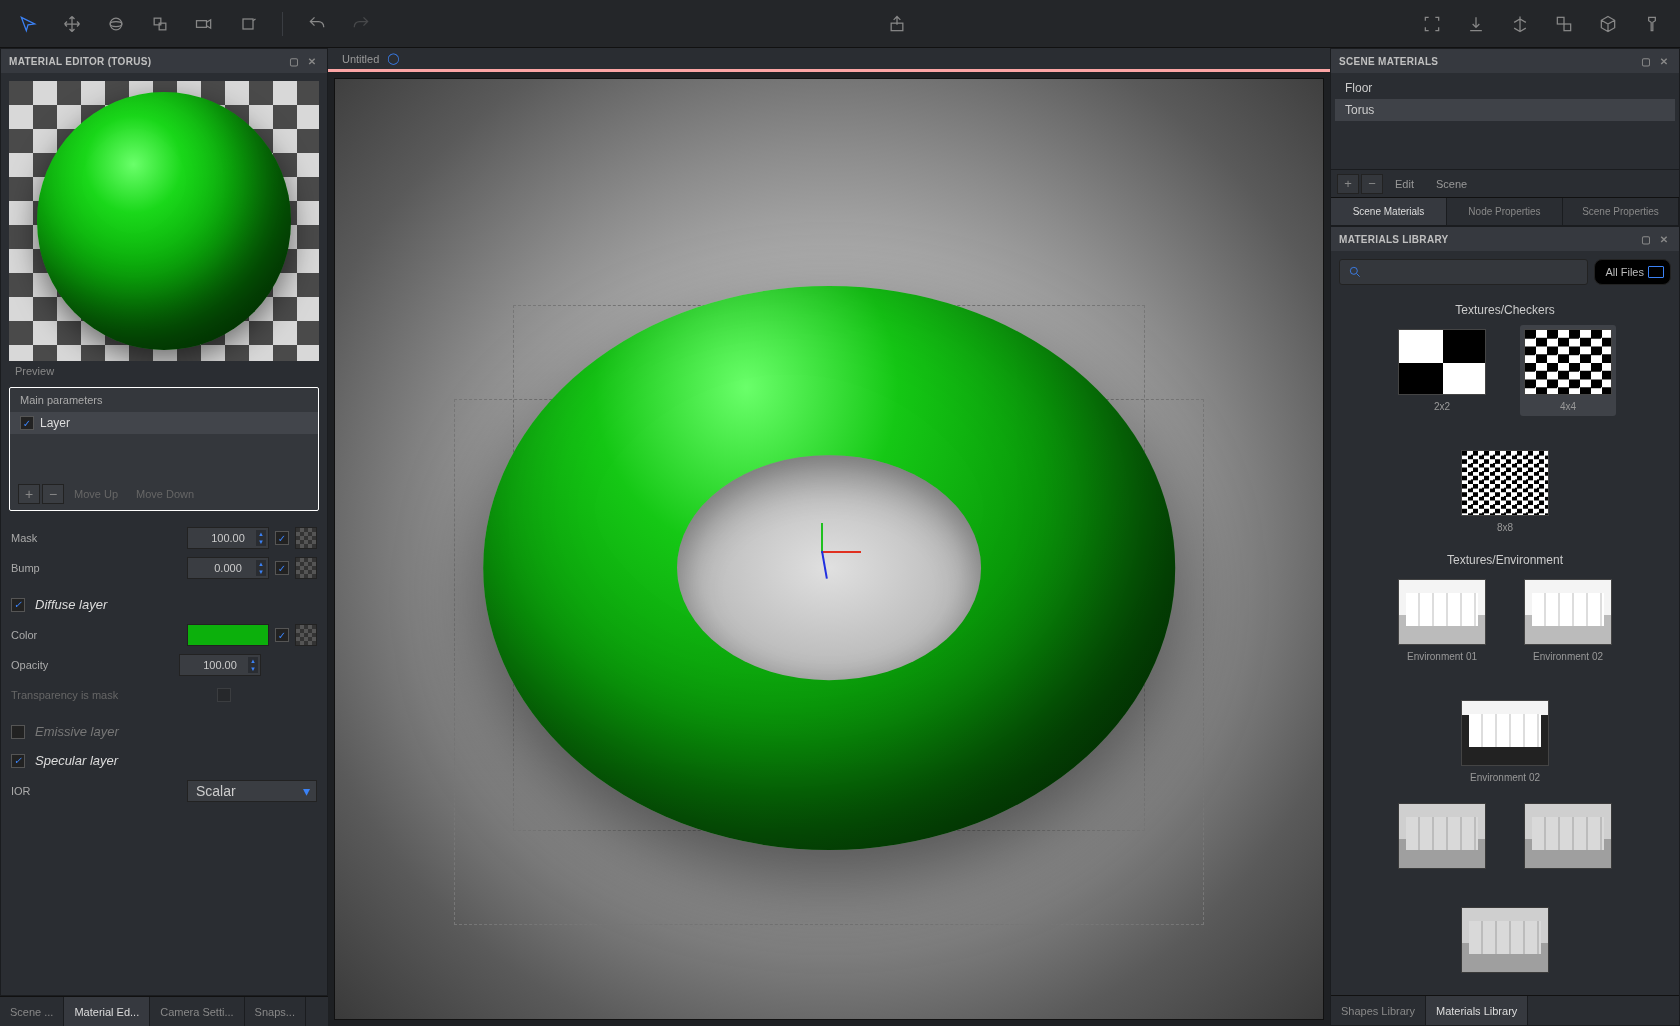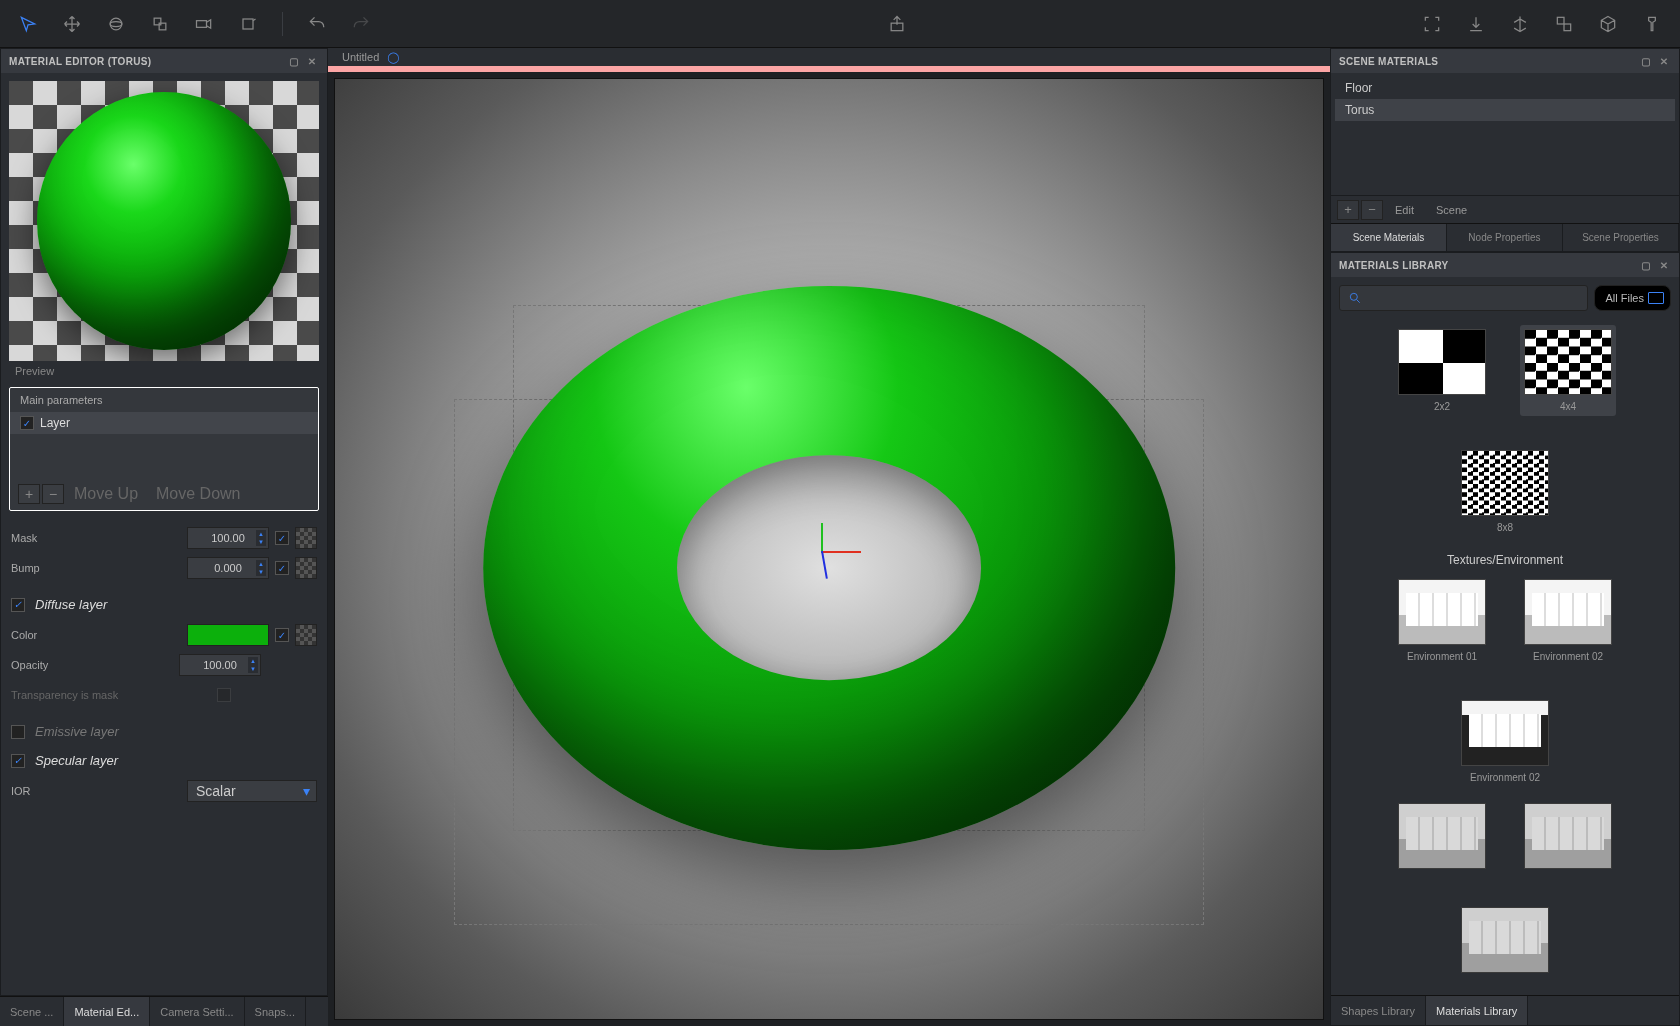--- a/index.html
+++ b/index.html
@@ -15,21 +15,21 @@
 
 .panel { background: #2a2d32; border: 1px solid #1a1c1f; display: flex; flex-direction: column; }
 .panel-header { height: 24px; background: #36393f; display: flex; align-items: center; padding: 0 8px; font-size: 10px; font-weight: 600; color: #c0c0c0; letter-spacing: 0.3px; }
 .panel-header .flex { flex: 1; }
 .panel-header .win-btn { width: 14px; height: 14px; margin-left: 4px; display: flex; align-items: center; justify-content: center; cursor: pointer; color: #888; font-size: 10px; }
 
 .left-col { width: 328px; display: flex; flex-direction: column; }
 .right-col { width: 350px; display: flex; flex-direction: column; }
 .center-col { flex: 1; display: flex; flex-direction: column; background: #1e2023; }
 
-.doc-tab { height: 24px; background: #2a2d32; display: flex; align-items: center; border-bottom: 6px solid #fca5a5; }
+.doc-tab { height: 24px; background: #2a2d32; display: flex; align-items: center; border-bottom: 3px solid #fca5a5; }
 .doc-tab .tab { padding: 0 14px; height: 100%; display: flex; align-items: center; font-size: 11px; color: #999; gap: 8px; }
 .doc-tab .closebtn { color: #3b82f6; font-size: 11px; }
 
 .viewport { flex: 1; position: relative; background: #2e3033; margin: 6px; border: 1px solid #111; overflow: hidden; }
 .viewport-bg { position: absolute; inset: 0; background: radial-gradient(ellipse at 50% 48%, #d8d8d8 0%, #bababa 32%, #8c8c8c 55%, #5a5a5a 78%, #3a3a3a 100%); }
 .bbox { position: absolute; border: 1px dashed #777; left: 18%; top: 24%; width: 64%; height: 56%; pointer-events: none; }
 .bbox2 { position: absolute; border: 1px dashed #777; left: 12%; top: 34%; width: 76%; height: 56%; pointer-events: none; }
 .torus { position:absolute; left:50%; top:52%; transform:translate(-50%,-50%); width:70%; height:60%; background: radial-gradient(ellipse at 38% 18%, #6aff6a 0%, #15c815 25%, #0a9c0a 50%, #066806 75%, #033f03 100%); border-radius:50%; box-shadow: inset -40px -60px 120px rgba(0,0,0,0.5), 0 30px 80px rgba(0,0,0,0.5);}
 .torus::after { content:''; position:absolute; left:50%; top:50%; transform:translate(-50%,-50%); width:44%; height:40%; border-radius:50%; background: radial-gradient(ellipse at 50% 50%, #e0e0e0 0%, #bcbcbc 60%, #888 100%); box-shadow: inset 0 20px 40px rgba(0,0,0,0.3);}
 .gizmo { position:absolute; left:49%; top:47%; width:60px; height:60px; pointer-events:none; }
@@ -41,21 +41,21 @@
 .checker-sphere { width: 100%; height: 280px; position: relative; overflow: hidden; background:
   repeating-conic-gradient(#d8d8d8 0 25%, #4a4a4a 0 50%) 0 0/48px 48px; display:flex; align-items:center; justify-content:center;}
 .sphere { width: 82%; height: 92%; border-radius: 50%; background: radial-gradient(circle at 38% 28%, #6aff6a 0%, #1ad81a 20%, #0cb00c 42%, #078a07 65%, #044e04 100%); box-shadow: inset -30px -40px 60px rgba(0,0,0,0.55), 0 10px 30px rgba(0,0,0,0.5);}
 .preview-lbl { padding: 4px 6px; color: #888; font-size: 11px;}
 
 .layers-box { margin: 4px 8px 8px; background: #34373c; border: 1px solid #ffffff; border-radius: 2px; }
 .layers-head { padding: 6px 10px; font-size: 11px; color: #aaa; }
 .layer-row { padding: 4px 10px; background: #42454b; display: flex; align-items: center; gap: 6px; font-size: 12px; color: #ddd; }
 .layer-ctrls { display: flex; align-items: center; gap: 2px; padding: 6px 8px; }
 .layer-ctrls .sq { width: 22px; height: 20px; background: #3a3d42; border: 1px solid #222; display:flex; align-items:center; justify-content:center; color:#888; font-size:14px; cursor:pointer;}
-.layer-ctrls .txt { padding: 0 8px; color: #666; font-size: 16px;}
+.layer-ctrls .txt { padding: 0 8px; color: #666; font-size: 11px;}
 
 .props { padding: 4px 10px; }
 .prop-row { display: flex; align-items: center; height: 30px; gap: 6px; }
 .prop-label { width: 82px; font-size: 11px; color: #aaa; }
 .prop-label.muted { color: #666; }
 .num-input { width: 82px; height: 22px; background: #3a3d42; border: 1px solid #222; color: #ccc; text-align: center; font-size: 11px; position:relative; display:flex; align-items:center; justify-content:center;}
 .num-input .steppers{position:absolute; right:2px; top:2px; bottom:2px; width:10px; display:flex; flex-direction:column;}
 .num-input .steppers span{flex:1; background:#2a2d32; font-size:6px; display:flex;align-items:center;justify-content:center;color:#3b82f6;}
 .chk { width: 14px; height: 14px; border: 1px solid #555; background: #222; display:flex; align-items:center; justify-content:center; cursor:pointer;}
 .chk.checked::after{content:'✓'; color:#3b82f6; font-size:10px;}
@@ -378,20 +378,21 @@
             <svg class="ico" viewBox="0 0 24 24" style="width:14px;height:14px">
                 <circle cx="10" cy="10" r="6"></circle>
                 <path d="M15 15l5 5"></path>
               </svg>
           </div>
           <div class="filter-box">
               <span>All Files</span>
             </div>
         </div>
         <div class="lib-content">
+          <div class="lib-section-title">Textures/Checkers</div>
           <div class="lib-grid">
             <div class="lib-item">
                 <div class="lib-thumb thumb-2x2"></div>
                 <div class="lib-cap">2x2</div>
               </div>
             <div class="lib-item sel">
                 <div class="lib-thumb thumb-4x4"></div>
                 <div class="lib-cap">4x4</div>
               </div>
             <div class="lib-item">

